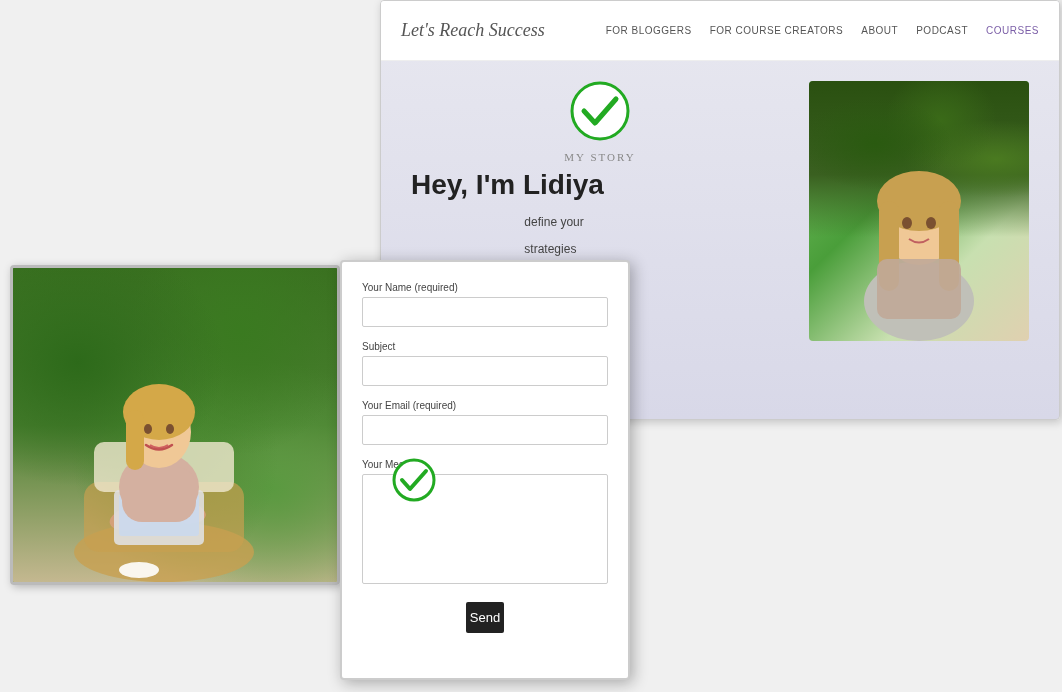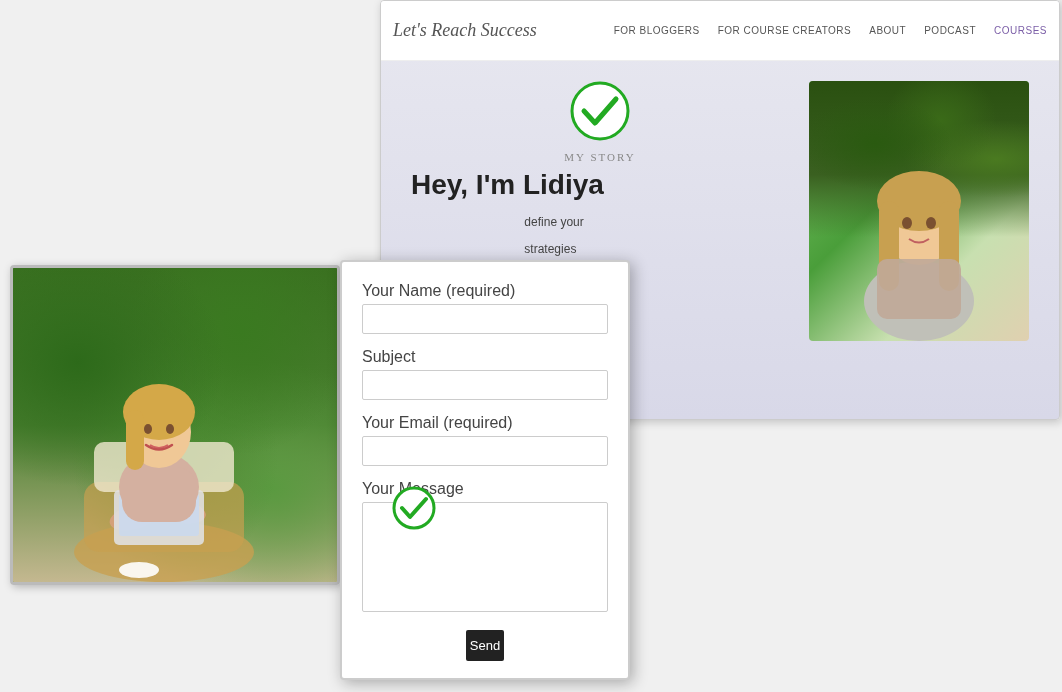--- a/index.html
+++ b/index.html
@@ -25,21 +25,21 @@
       border-radius: 4px;
       box-shadow: 2px 2px 10px rgba(0,0,0,0.2);
       overflow: hidden;
     }
 
     .website-nav {
       background: white;
       height: 60px;
       display: flex;
       align-items: center;
-      padding: 0 12px;
+      padding: 0 20px;
       border-bottom: 1px solid #eee;
       gap: 12px;
     }
 
     .nav-logo {
       font-family: 'Georgia', cursive;
       font-style: italic;
       color: #555;
       font-size: 18px;
       flex: 1;
@@ -145,21 +145,21 @@
       padding: 20px;
       z-index: 10;
     }
 
     .form-group {
       margin-bottom: 14px;
     }
 
     .form-label {
       display: block;
-      font-size: 16px;
+      font-size: 10px;
       color: #444;
       margin-bottom: 4px;
     }
 
     .form-input {
       width: 100%;
       height: 30px;
       border: 1px solid #ccc;
       border-radius: 2px;
       padding: 4px 8px;

